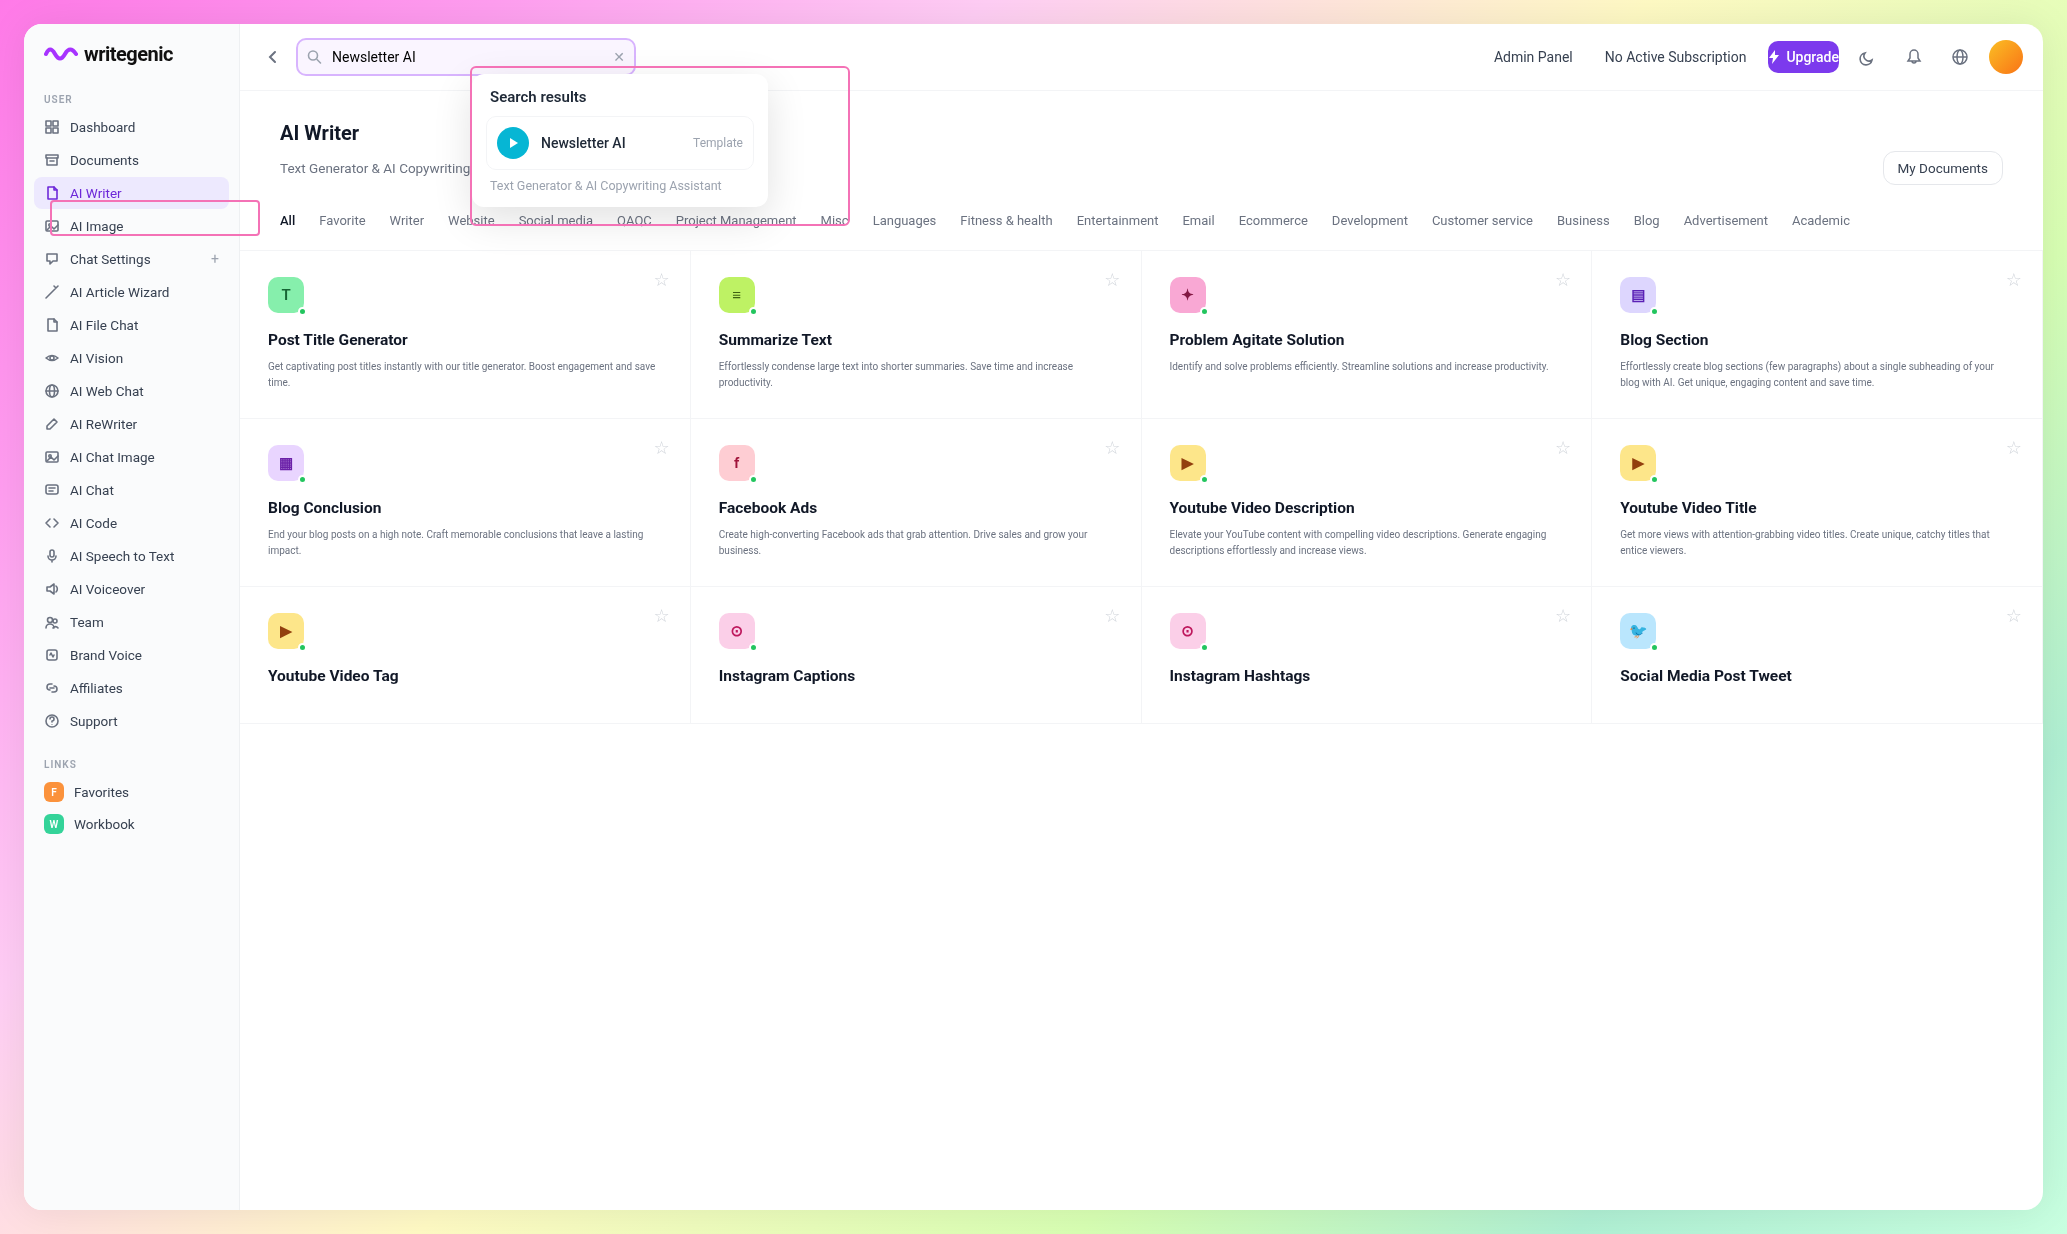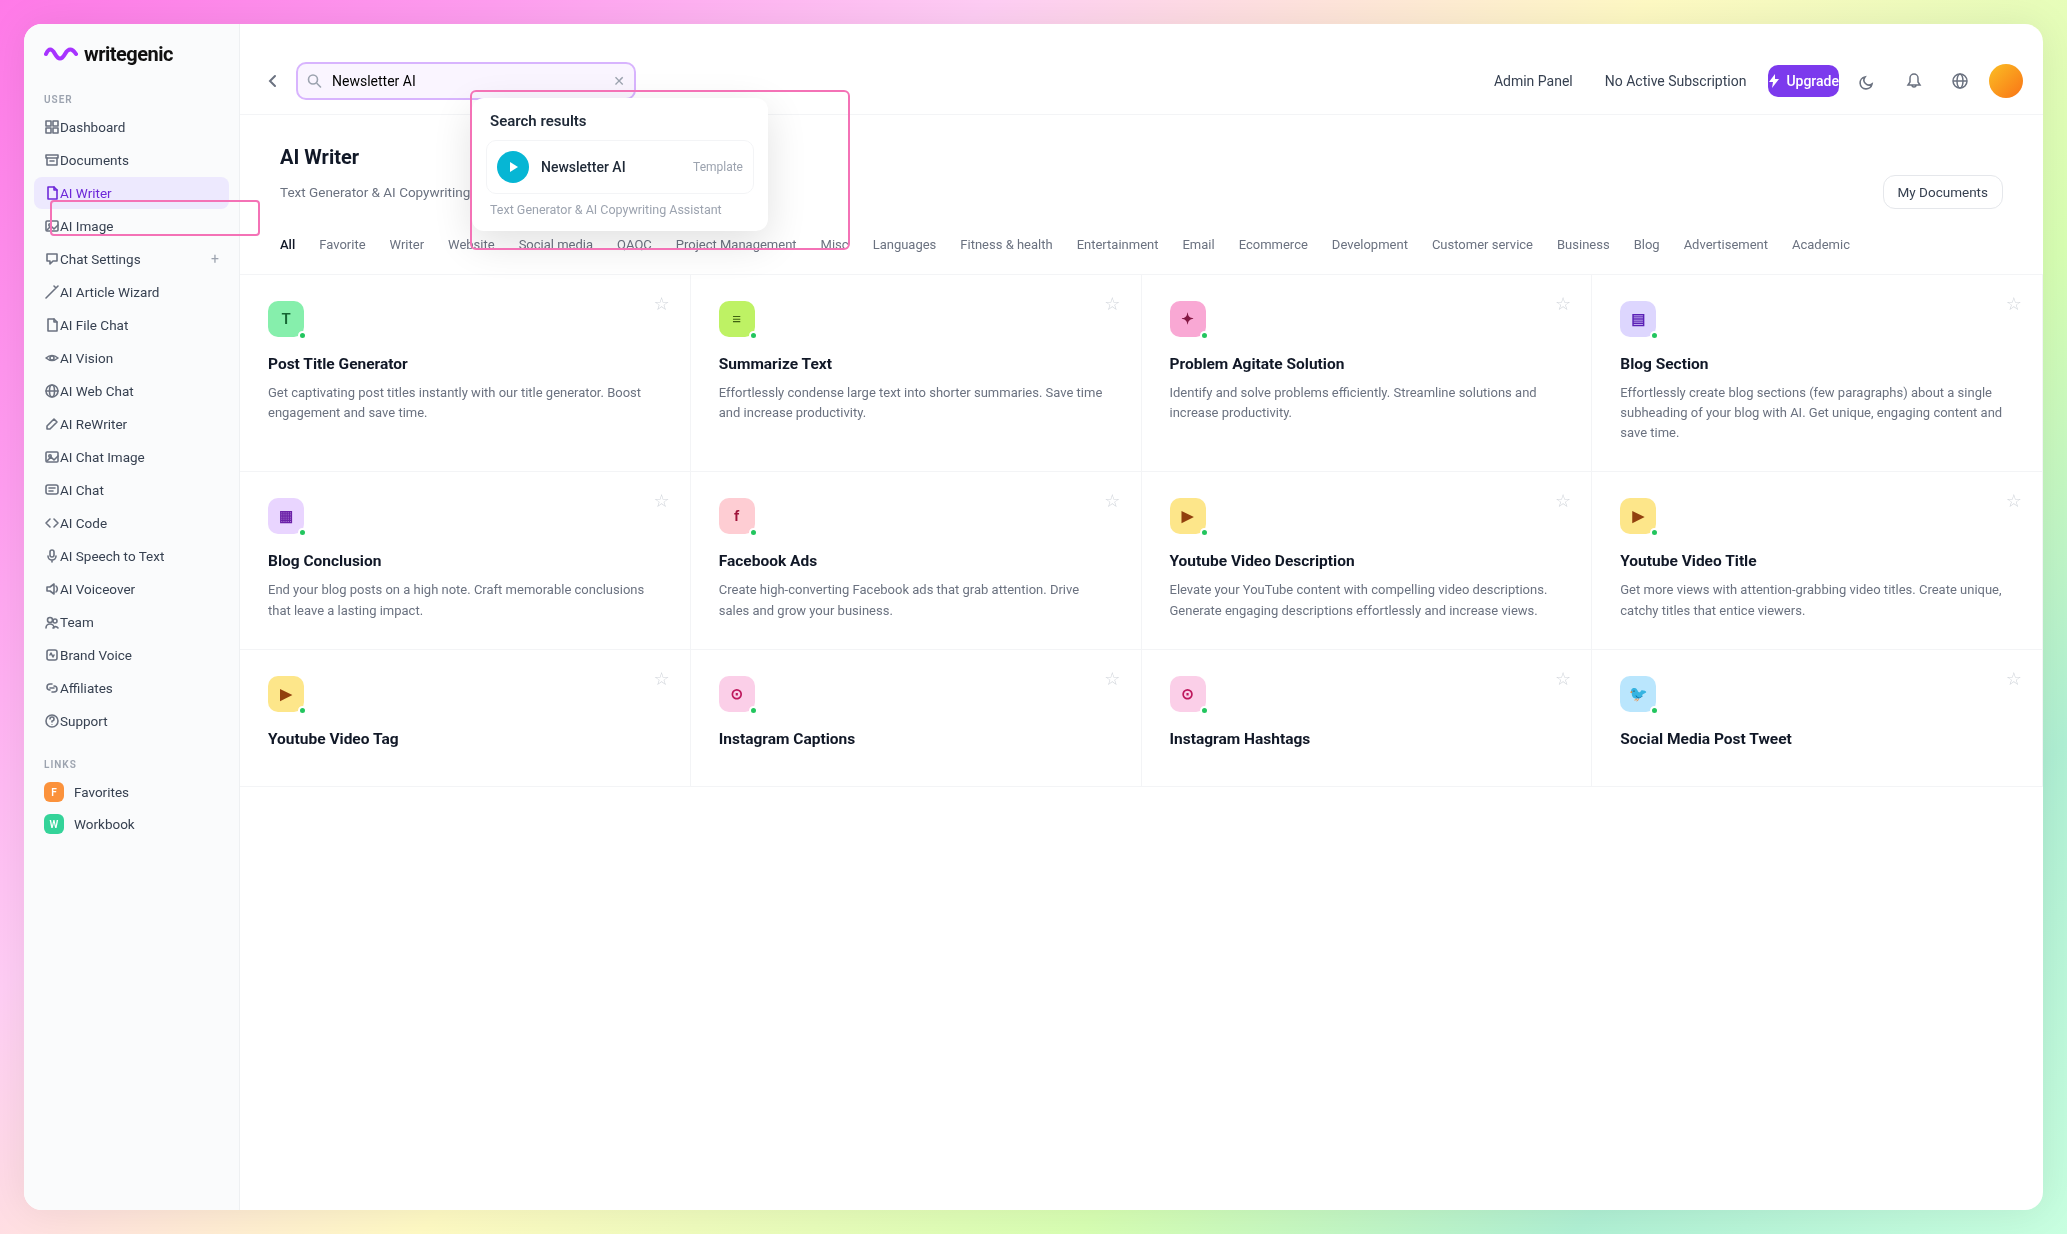--- a/index.html
+++ b/index.html
@@ -31,20 +31,21 @@
   align-items: center;
   gap: 6px;
   padding: 0 10px 20px;
 }
 .logo-mark { color: #a733ff; font-size: 28px; font-weight: bold; }
 .logo-text { font-size: 20px; font-weight: 700; color: #111; letter-spacing: -0.5px; }
 .nav-label { font-size: 10px; font-weight: 600; color: #9ca3af; letter-spacing: 1px; padding: 8px 10px 6px; }
 .nav-item {
   display: flex;
   align-items: flex-end;
+  gap: 10px;
   padding: 8px 10px;
   border-radius: 8px;
   color: #374151;
   font-size: 13.5px;
   cursor: pointer;
   margin-bottom: 1px;
 }
 .nav-item.active {
   background: #ede9fe;
   color: #6d28d9;
@@ -60,21 +61,21 @@
 .highlight-active {
   position: absolute;
   left: 26px;
   top: 176px;
   width: 210px;
   height: 36px;
   border: 2px solid #f472b6;
   border-radius: 4px;
   pointer-events: none;
 }
-.main { flex: 1; overflow-y: auto; position: relative; margin-top: 24px; }
+.main { flex: 1; overflow-y: auto; position: relative; }
 .topbar {
   display: flex;
   align-items: center;
   padding: 14px 20px;
   gap: 12px;
   border-bottom: 1px solid #f3f4f6;
 }
 .back-btn {
   width: 24px; height: 24px;
   display: flex; align-items: center; justify-content: center;
@@ -165,21 +166,21 @@
 }
 .card-star { position: absolute; top: 18px; right: 20px; color: #d1d5db; cursor: pointer; font-size: 18px; }
 .card-icon {
   width: 36px; height: 36px; border-radius: 10px;
   display: flex; align-items: center; justify-content: center;
   font-size: 15px; font-weight: 600;
   position: relative; margin-bottom: 18px;
 }
 .card-status-dot { position: absolute; right: -3px; bottom: -3px; width: 9px; height: 9px; background: #22c55e; border: 2px solid #fff; border-radius: 50%; }
 .card-title { font-size: 15.5px; font-weight: 700; color: #111827; margin-bottom: 10px; }
-.card-desc { font-size: 13px; color: #6b7280; line-height: 1.55; }
+.card-desc { font-size: 10px; color: #6b7280; line-height: 1.55; }
 svg { display: block; }
 </style>
 </head>
 <body>
 
 <div class="app-window">
 
   <aside class="sidebar">
     <div class="logo">
       <span class="logo-mark">

